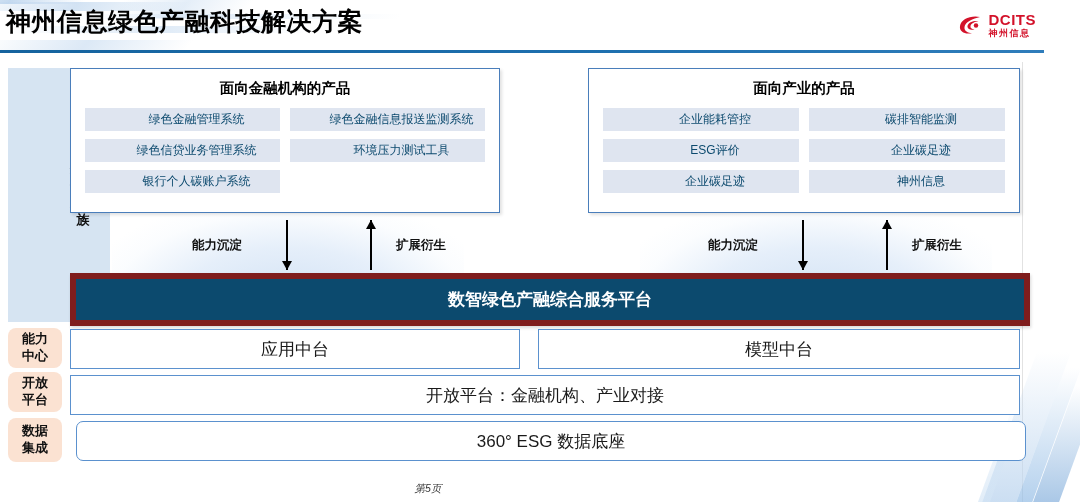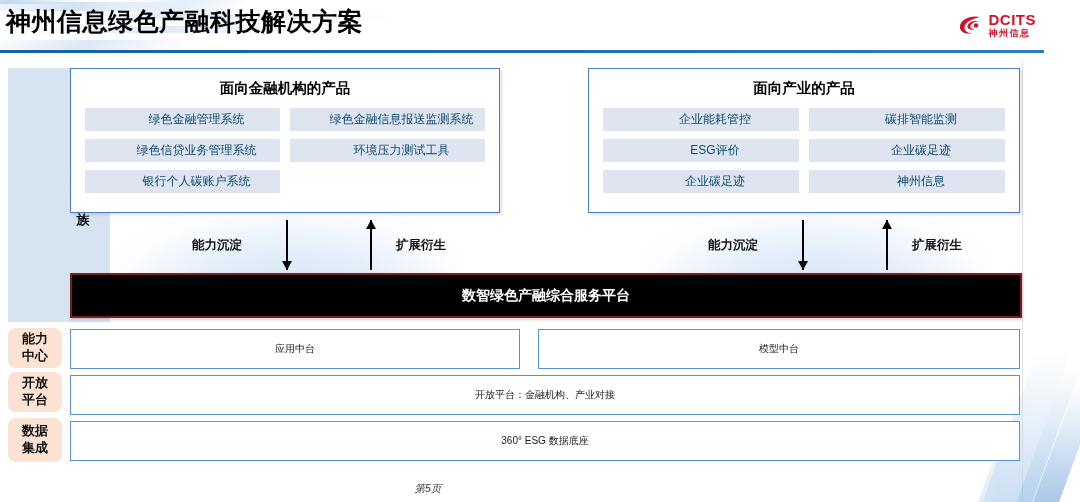--- a/index.html
+++ b/index.html
@@ -80,33 +80,33 @@
   .alab{font-size:12.5px;font-weight:bold;color:#111;white-space:nowrap;}
   .arr{width:14px;height:50px;position:relative;}
   .arr .shaft{position:absolute;left:6px;top:0;width:1.6px;height:50px;background:#000;}
   .arr.down .head{position:absolute;left:1.5px;bottom:0;width:0;height:0;
                   border-left:5px solid transparent;border-right:5px solid transparent;border-top:9px solid #000;}
   .arr.up .head{position:absolute;left:1.5px;top:0;width:0;height:0;
                 border-left:5px solid transparent;border-right:5px solid transparent;border-bottom:9px solid #000;}
 
   
   .platform{position:absolute;left:70px;top:273px;width:948px;height:41px;
-            background:#000000;border:2px solid #7f1d1d;
+            background:#0c4a6e;border:6px solid #7f1d1d;
             display:flex;align-items:center;justify-content:center;
-            color:#fff;font-weight:bold;font-size:14px;
+            color:#fff;font-weight:bold;font-size:17px;
             box-shadow:1px 2px 3px rgba(0,0,0,.15);}
 
   
   .rowbox{position:absolute;background:#fff;border:1.4px solid #5b91ce;
           display:flex;align-items:center;justify-content:center;
-          font-size:10px;color:#1a1a1a;}
+          font-size:17px;color:#1a1a1a;}
   .rb-app{left:70px;top:329px;width:448px;height:38px;}
   .rb-mod{left:538px;top:329px;width:480px;height:38px;}
   .rb-open{left:70px;top:375px;width:948px;height:38px;}
-  .rb-data{left:70px;top:421px;width:948px;height:38px;}
+  .rb-data{left:76px;top:421px;width:948px;height:38px;border-radius:7px;}
 
   
   .footer{position:absolute;left:0;top:482px;width:856px;text-align:center;
           font-size:10.5px;font-style:italic;color:#333;}
 </style>
 </head>
 <body>
 
 <div id="slide">
 

